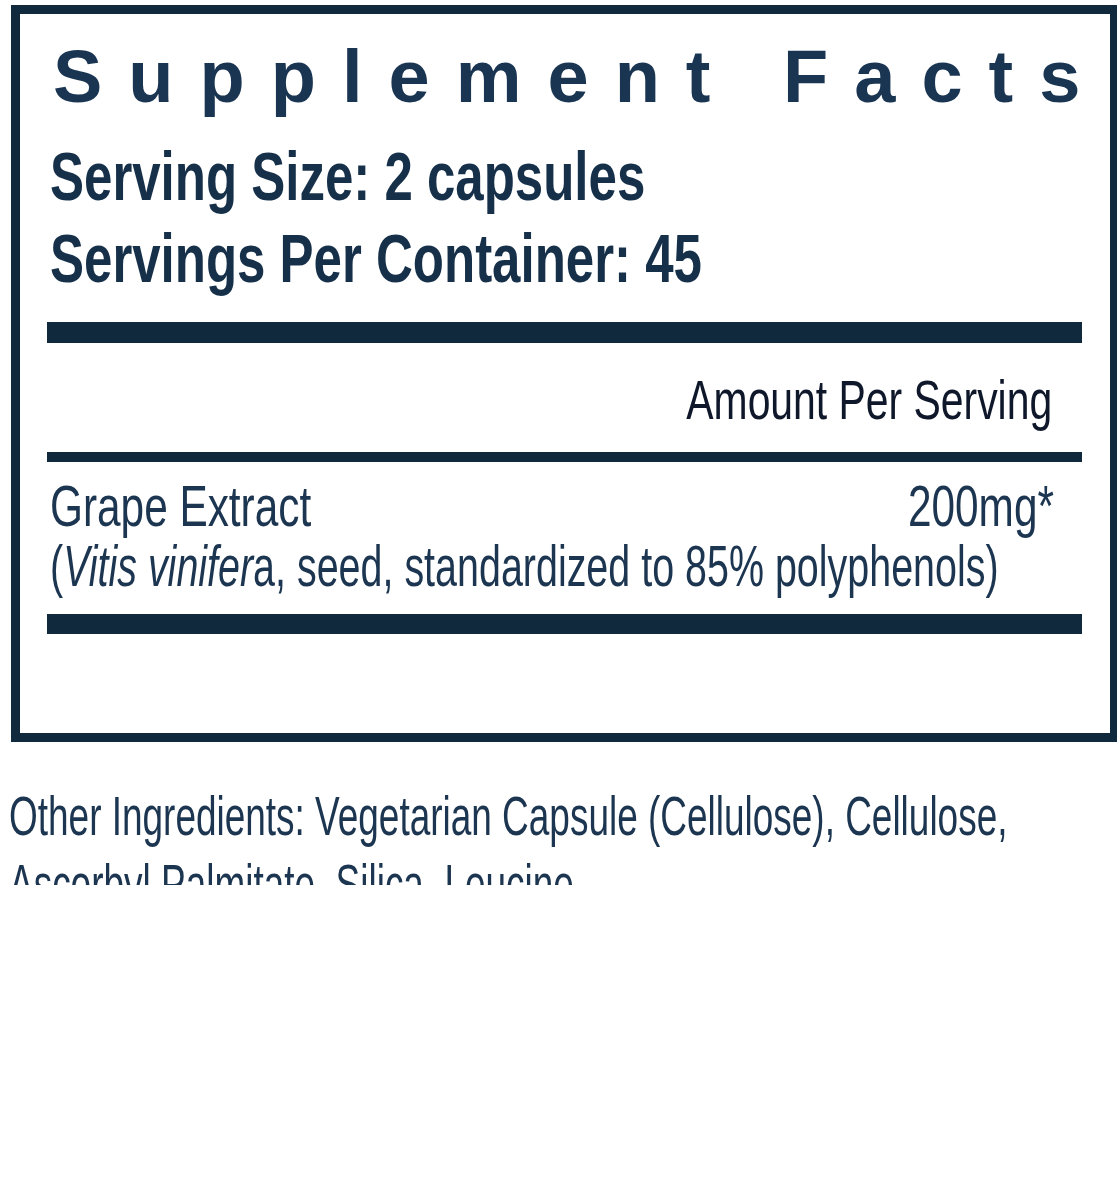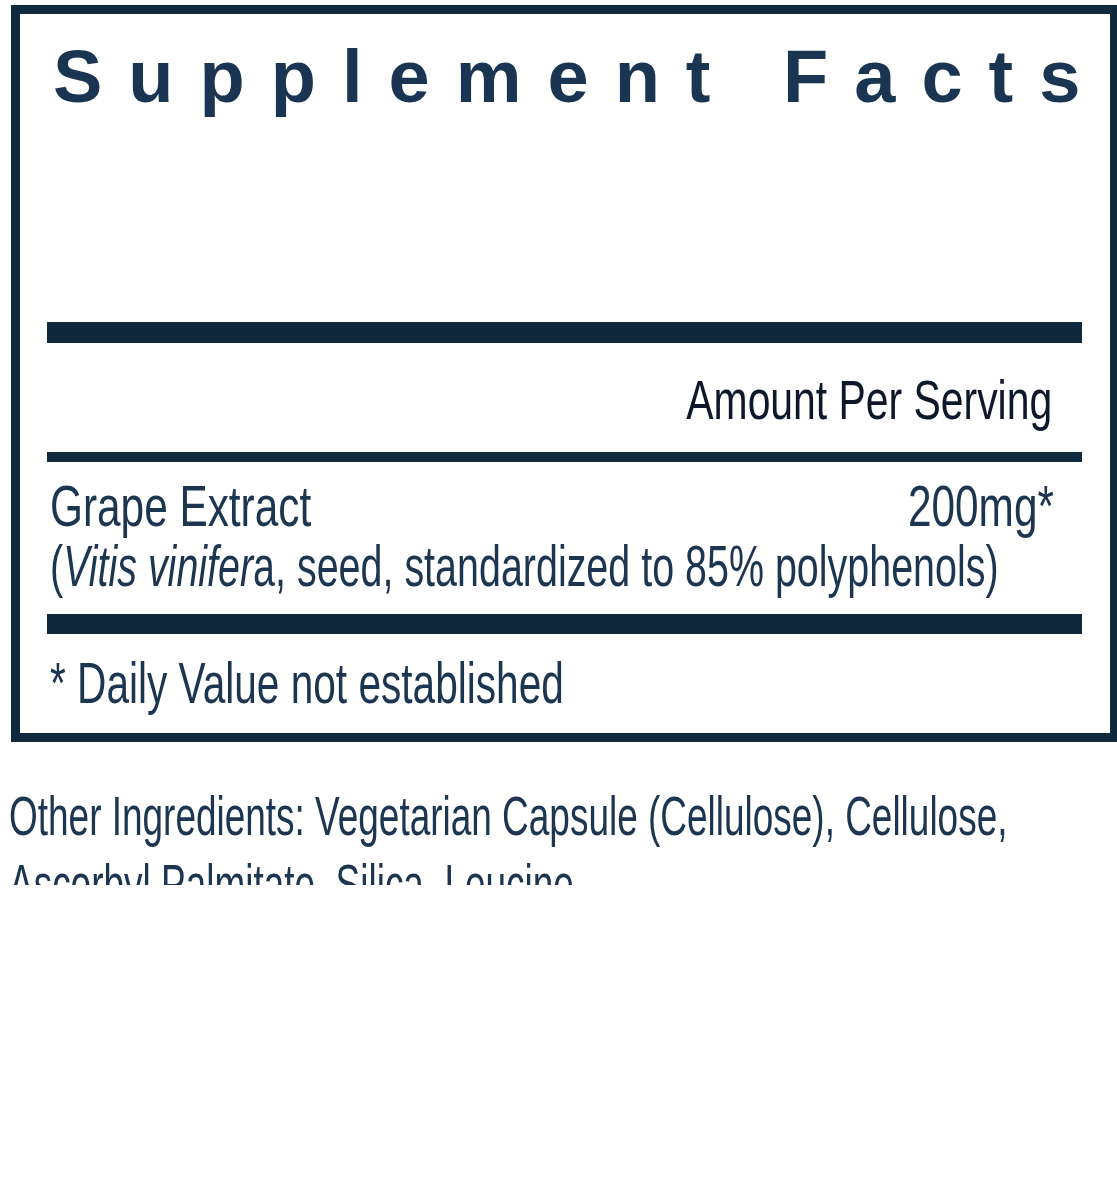--- a/index.html
+++ b/index.html
@@ -68,44 +68,47 @@
 </style>
 </head>
 <body>
 
 <div class="screen">
 
   <div class="panel">
 
     <div class="title">Supplement Facts</div>
 
+    <div class="serv" style="top:128px;">
+      <span class="cond-l" style="transform:scaleX(.75);">Serving Size: 2 capsules</span>
+    </div>
 
+    <div class="serv" style="top:210px;">
+      <span class="cond-l" style="transform:scaleX(.75);">Servings Per Container: 45</span>
+    </div>
 
     <div class="rule bar-thick1"></div>
 
     <div class="amount">
       <span class="cond-r">Amount Per Serving</span>
     </div>
 
     <div class="rule bar-thin"></div>
 
     <div class="grape-row">
       <span class="cond-l">Grape Extract</span>
       <span class="cond-r">200mg*</span>
     </div>
 
     <div class="vitis">
       <span class="cond-l" style="transform:scaleX(.68);"><span>(</span><span class="it">Vitis vinifer</span><span>a, seed, standardized to 85% polyphenols)</span></span>
     </div>
 
     <div class="rule bar-thick2"></div>
 
-    <div class="footnote">
-      <span class="cond-l" style="transform:scaleX(.70);">* Daily Value not established</span>
-    </div>
 
   </div>
 
   <div class="other">
     <div class="oline">
       <span class="cond-p">Other Ingredients: Vegetarian Capsule (Cellulose), Cellulose,</span>
     </div>
     <div class="oline">
       <span class="cond-p">Ascorbyl Palmitate, Silica, Leucine.</span>
     </div>

